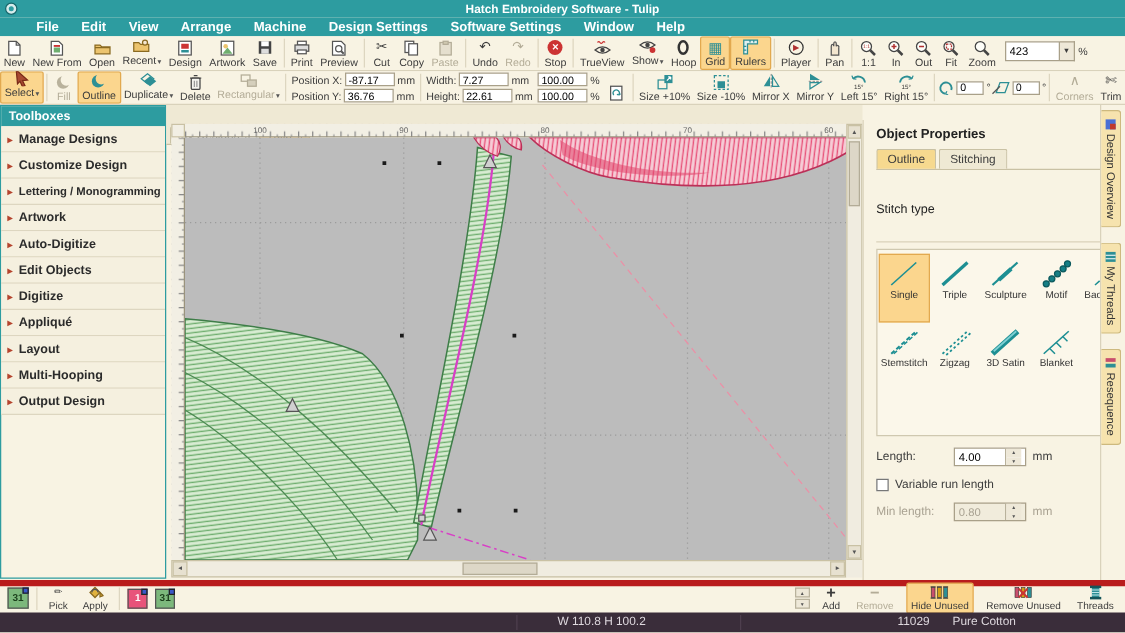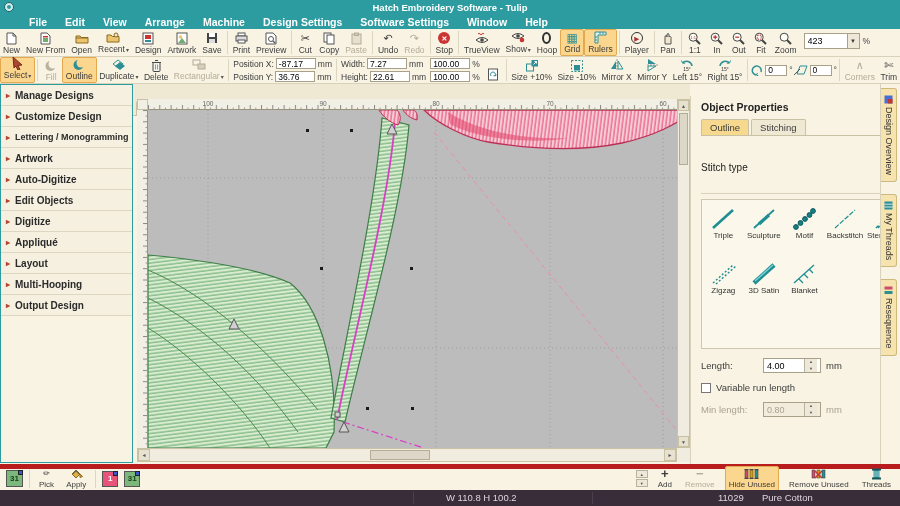--- a/index.html
+++ b/index.html
@@ -555,20 +555,21 @@
     </div>
   <div class="tbtn">
       <span class="ic glyph">✄</span>
       <span>Trim</span>
     </div>
 </div>
 
 <div id="main">
 
   <div id="toolboxes">
+    <div class="tbx-header">Toolboxes</div>
     <div class="tbx-item">
         <span class="arr">▸</span>
         <span>Manage Designs</span>
       </div>
     <div class="tbx-item">
         <span class="arr">▸</span>
         <span>Customize Design</span>
       </div>
     <div class="tbx-item">
         <span class="arr">▸</span>
@@ -730,20 +731,26 @@
     <div class="props-head">
       <span>Object Properties</span>
       <span class="x">×</span>
     </div>
     <div class="ptabs">
       <span class="ptab active">Outline</span>
       <span class="ptab">Stitching</span>
     </div>
     <div class="group-title">Stitch type</div>
     <div class="stitchbox">
+      <div class="scell sel">
+          <svg width="26" height="24">
+            <line x1="3" y1="21" x2="23" y2="3" stroke="#1d8f93" stroke-width="1.3"></line>
+          </svg>
+          <span>Single</span>
+        </div>
       <div class="scell">
           <svg width="26" height="24">
             <line x1="3" y1="21" x2="23" y2="3" stroke="#1d8f93" stroke-width="2.6"></line>
           </svg>
           <span>Triple</span>
         </div>
       <div class="scell">
           <svg width="26" height="24">
             <line x1="3" y1="21" x2="23" y2="3" stroke="#1d8f93" stroke-width="1.8"></line>
             <line x1="8" y1="17" x2="18" y2="8" stroke="#1d8f93" stroke-width="3.2"></line>

